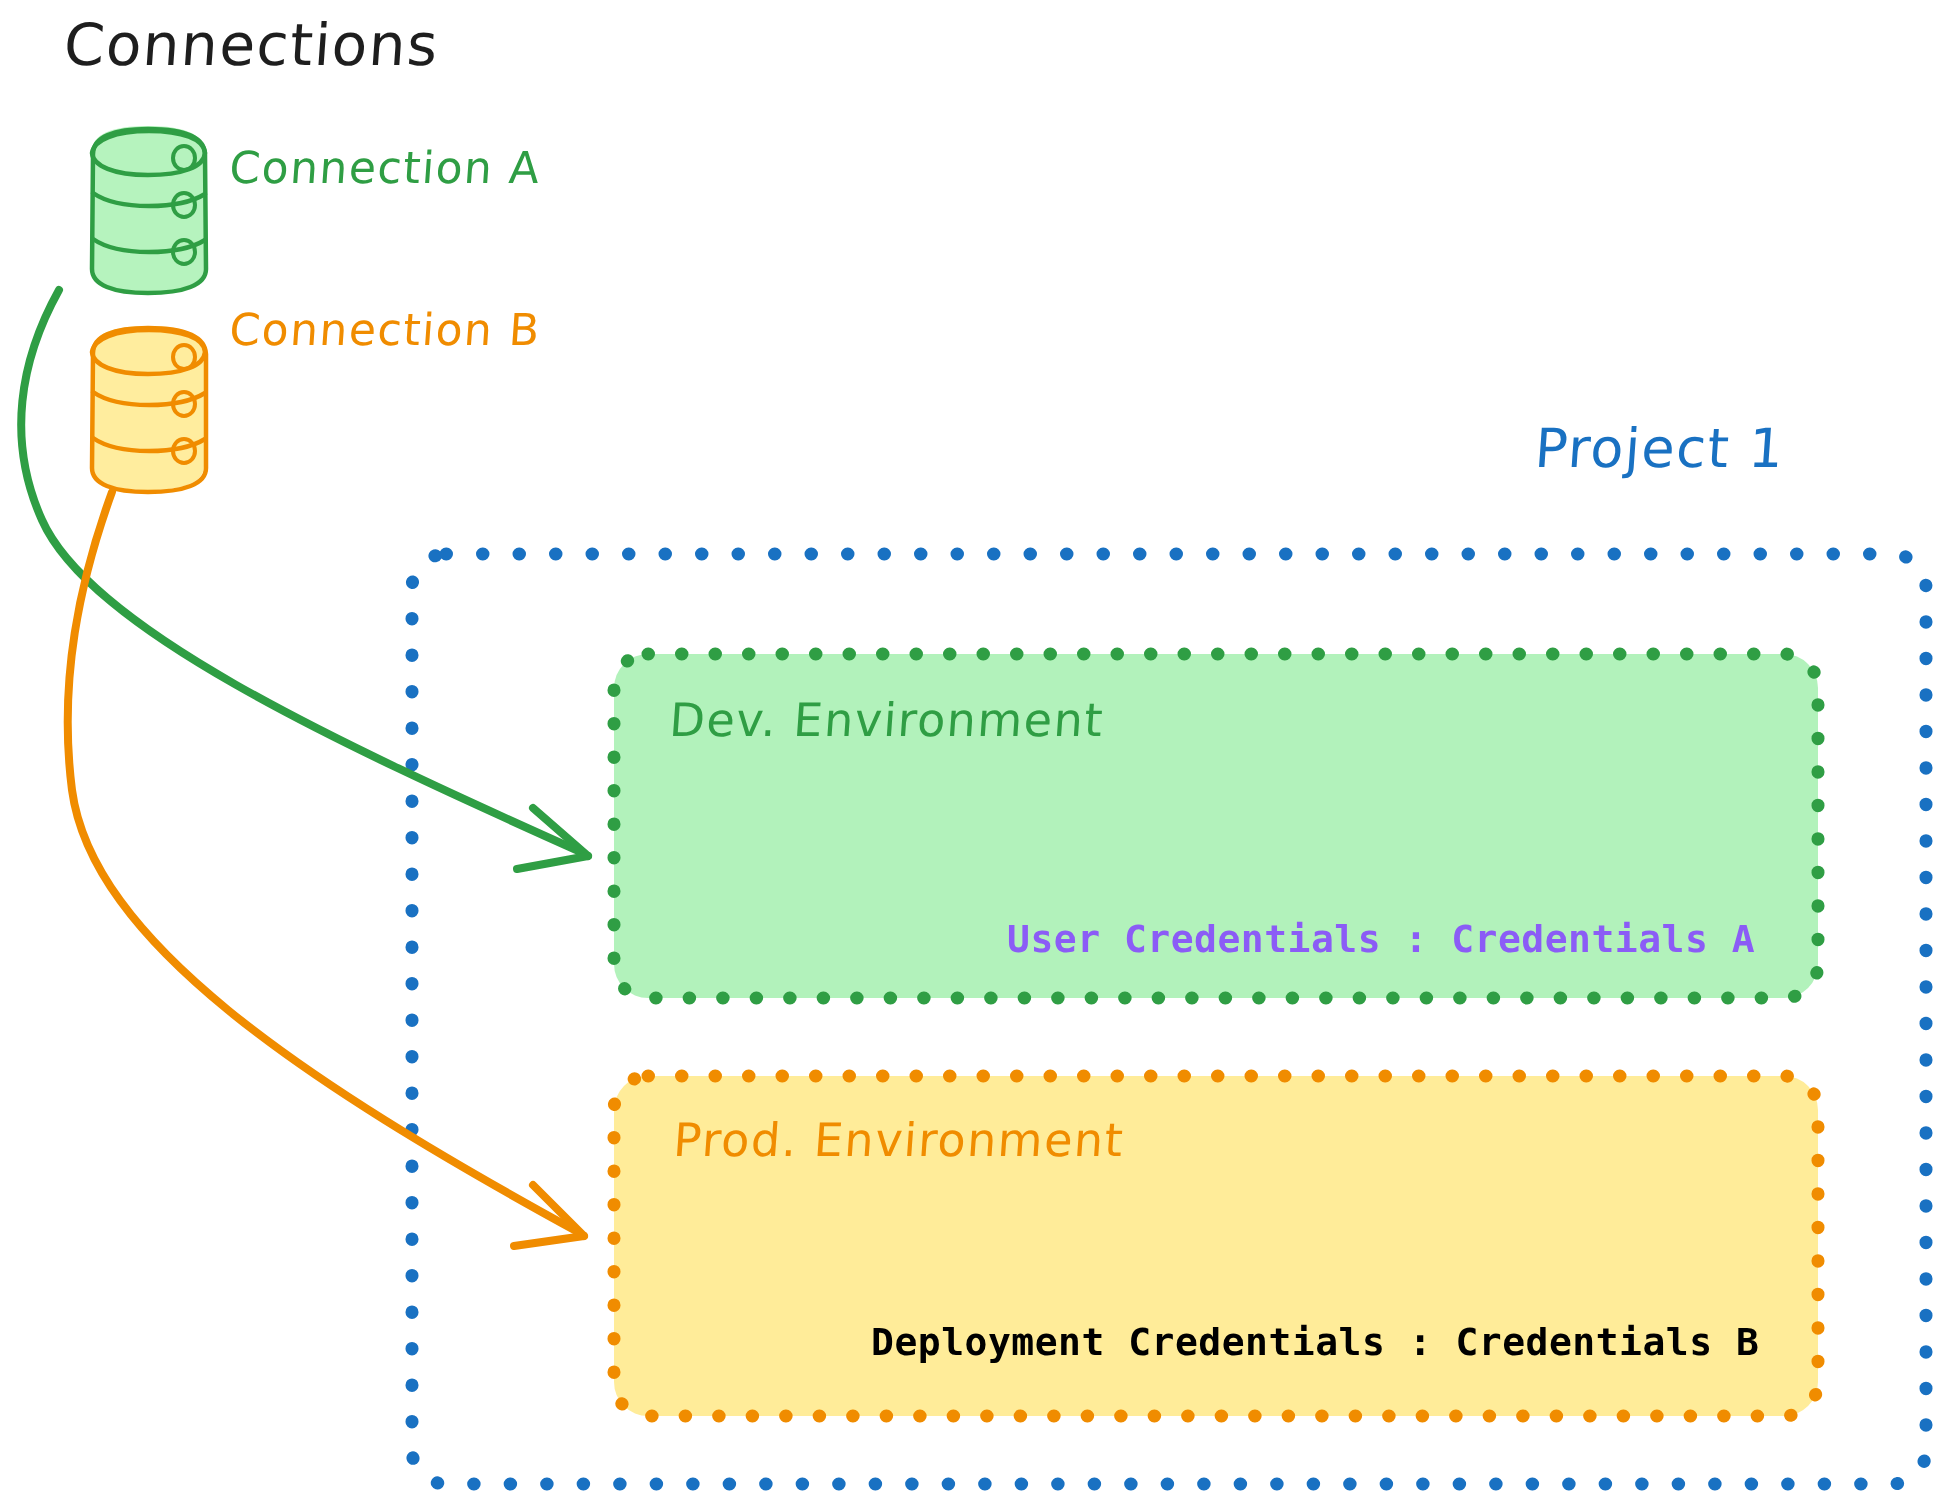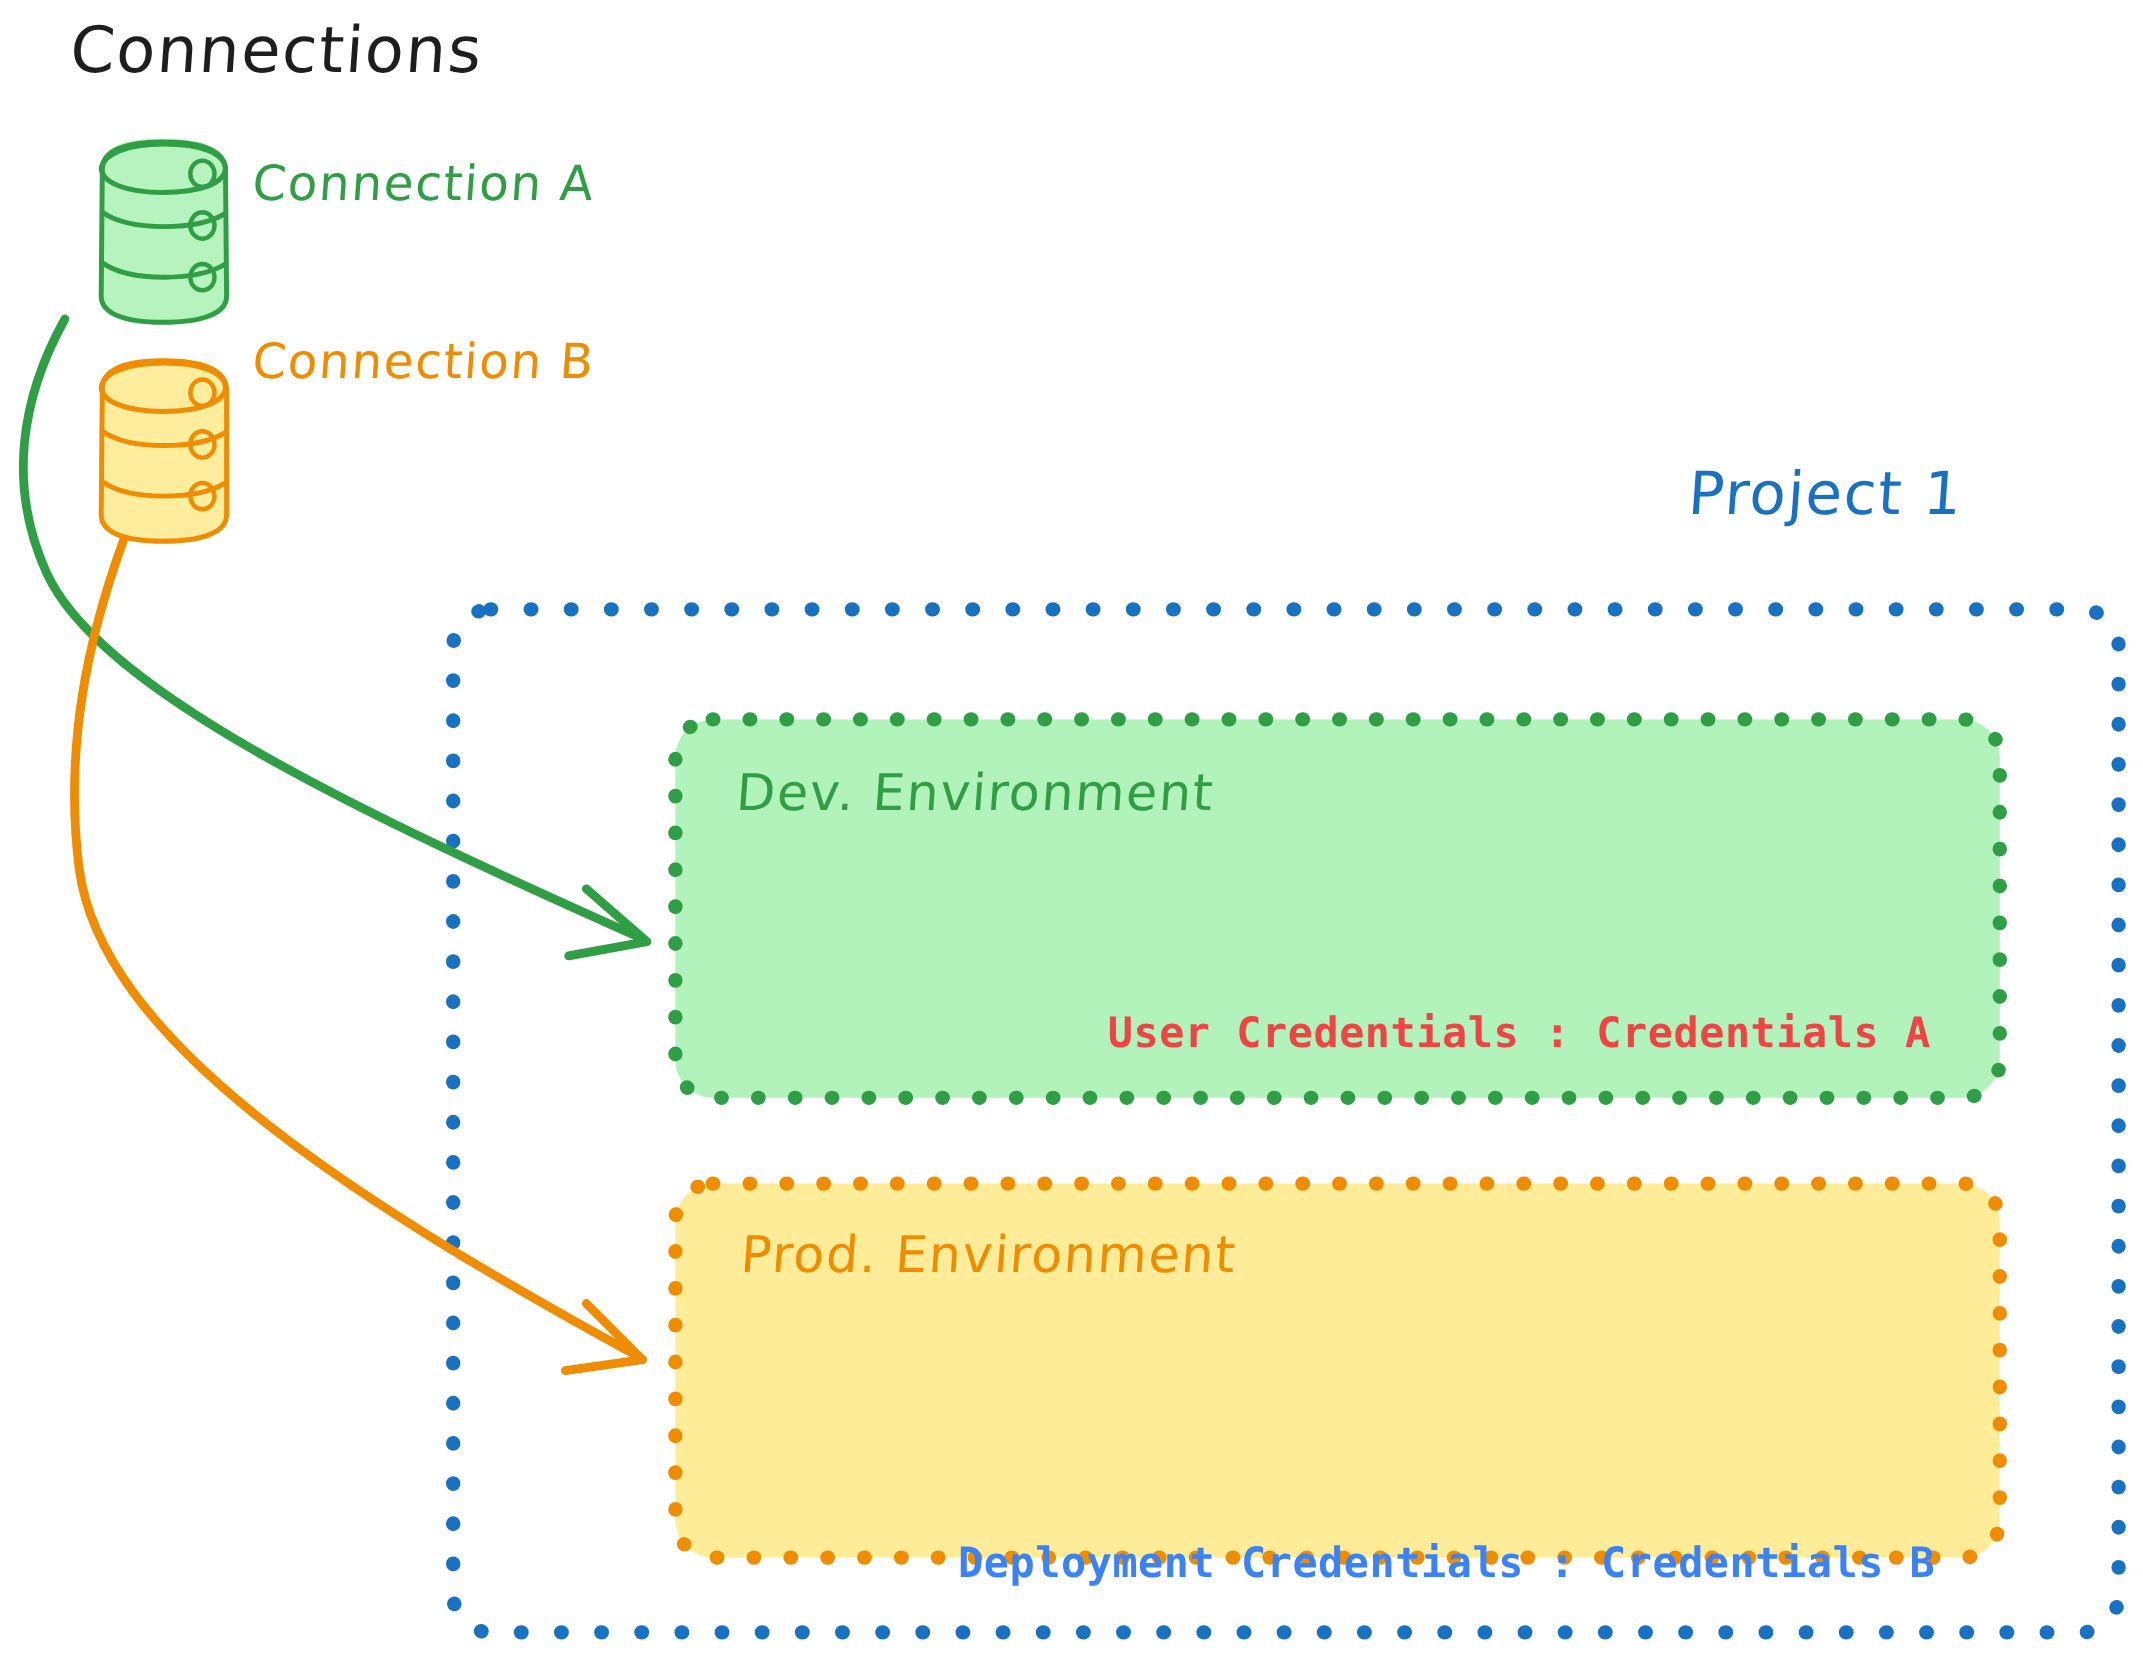--- a/index.html
+++ b/index.html
@@ -86,28 +86,28 @@
     left: 672px;
     top: 1117px;
     font-size: 46px;
     color: #f08c00;
   }
 
   #label-dev-credentials {
     left: 1007px;
     top: 920px;
     font-size: 38px;
-    color: #ef4444;
+    color: #8b5cf6;
   }
 
   #label-prod-credentials {
     left: 871px;
-    top: 1402px;
+    top: 1323px;
     font-size: 38px;
-    color: #3b82f6;
+    color: #000000;
   }
 </style>
 </head>
 <body>
 
 <svg id="canvas" viewBox="0 0 1948 1506" xmlns="http://www.w3.org/2000/svg">
 
   <rect x="412" y="554" width="1514" height="930" rx="34" ry="34" fill="none" stroke="#1971c2" stroke-width="13" stroke-linecap="round" stroke-dasharray="0.5 36"></rect>
 
   <rect x="614" y="654" width="1204" height="344" rx="34" ry="34" fill="#b2f2bb" stroke="#2f9e44" stroke-width="13" stroke-linecap="round" stroke-dasharray="0.5 33"></rect>

